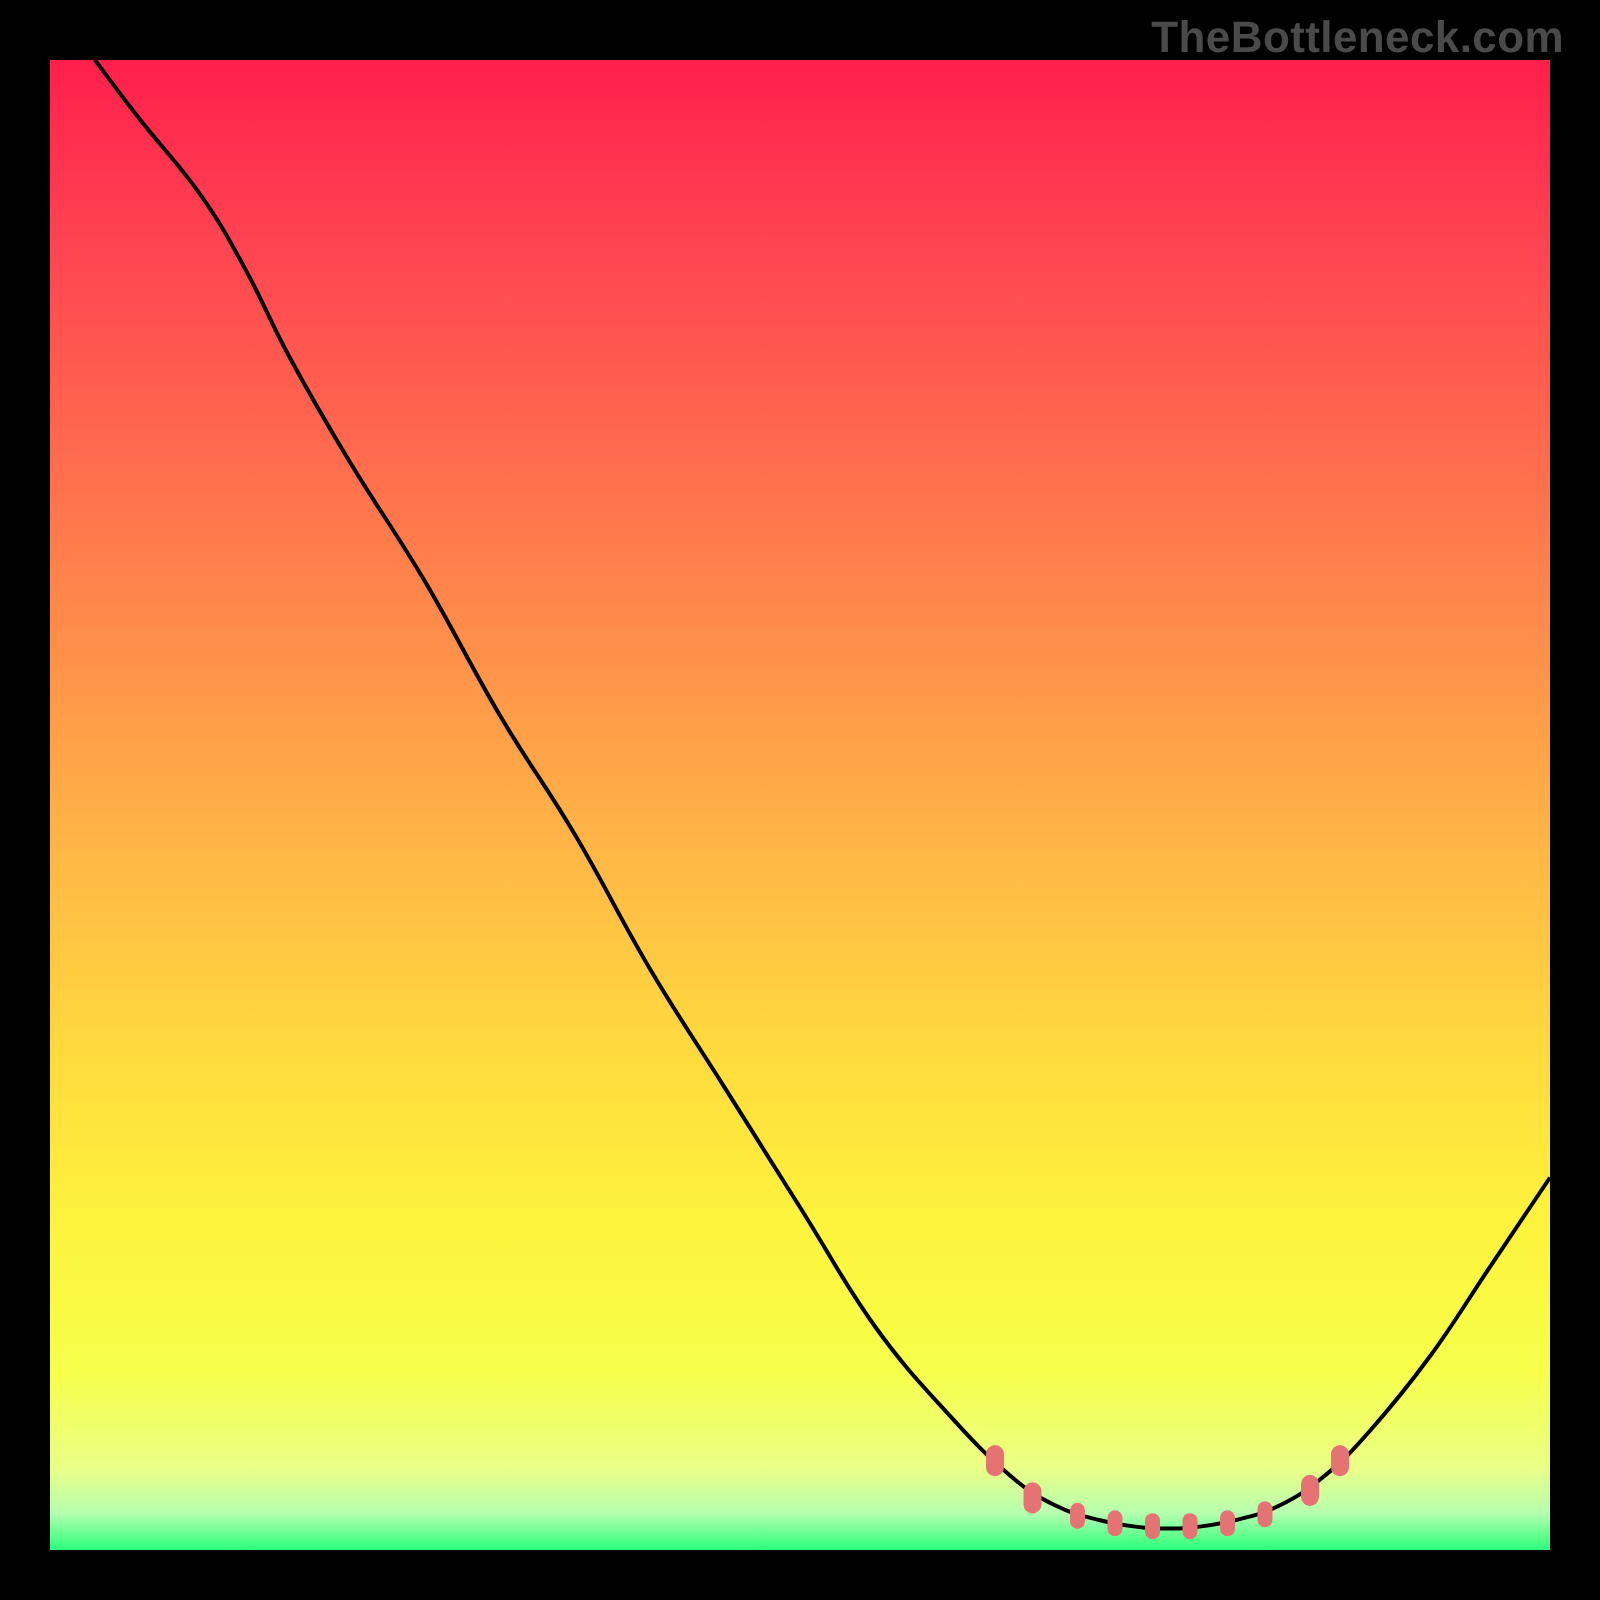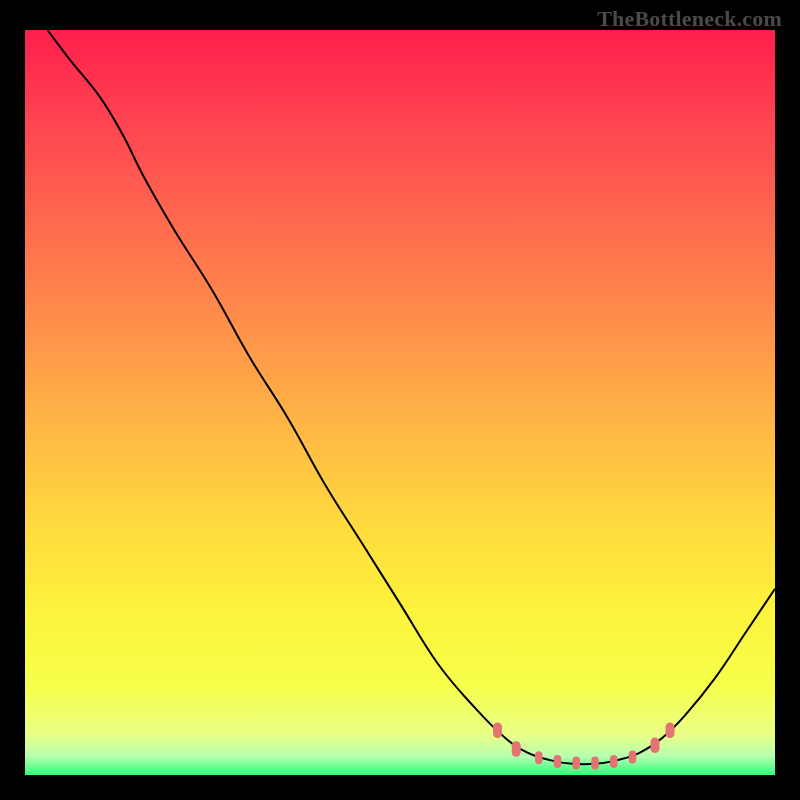--- a/index.html
+++ b/index.html
@@ -7,21 +7,21 @@
   .frame {
     position: relative;
     width: 800px;
     height: 800px;
     background: #000;
   }
   .watermark {
     position: absolute;
     top: 6px;
     right: 18px;
-    font-family: Liberation Serif, serif;
+    font-family: Liberation Sans, sans-serif;
     font-size: 22px;
     font-weight: 600;
     color: #4a4a4a;
     letter-spacing: 0.2px;
   }
   .plot-wrap {
     position: absolute;
     left: 25px;
     top: 30px;
     width: 750px;

